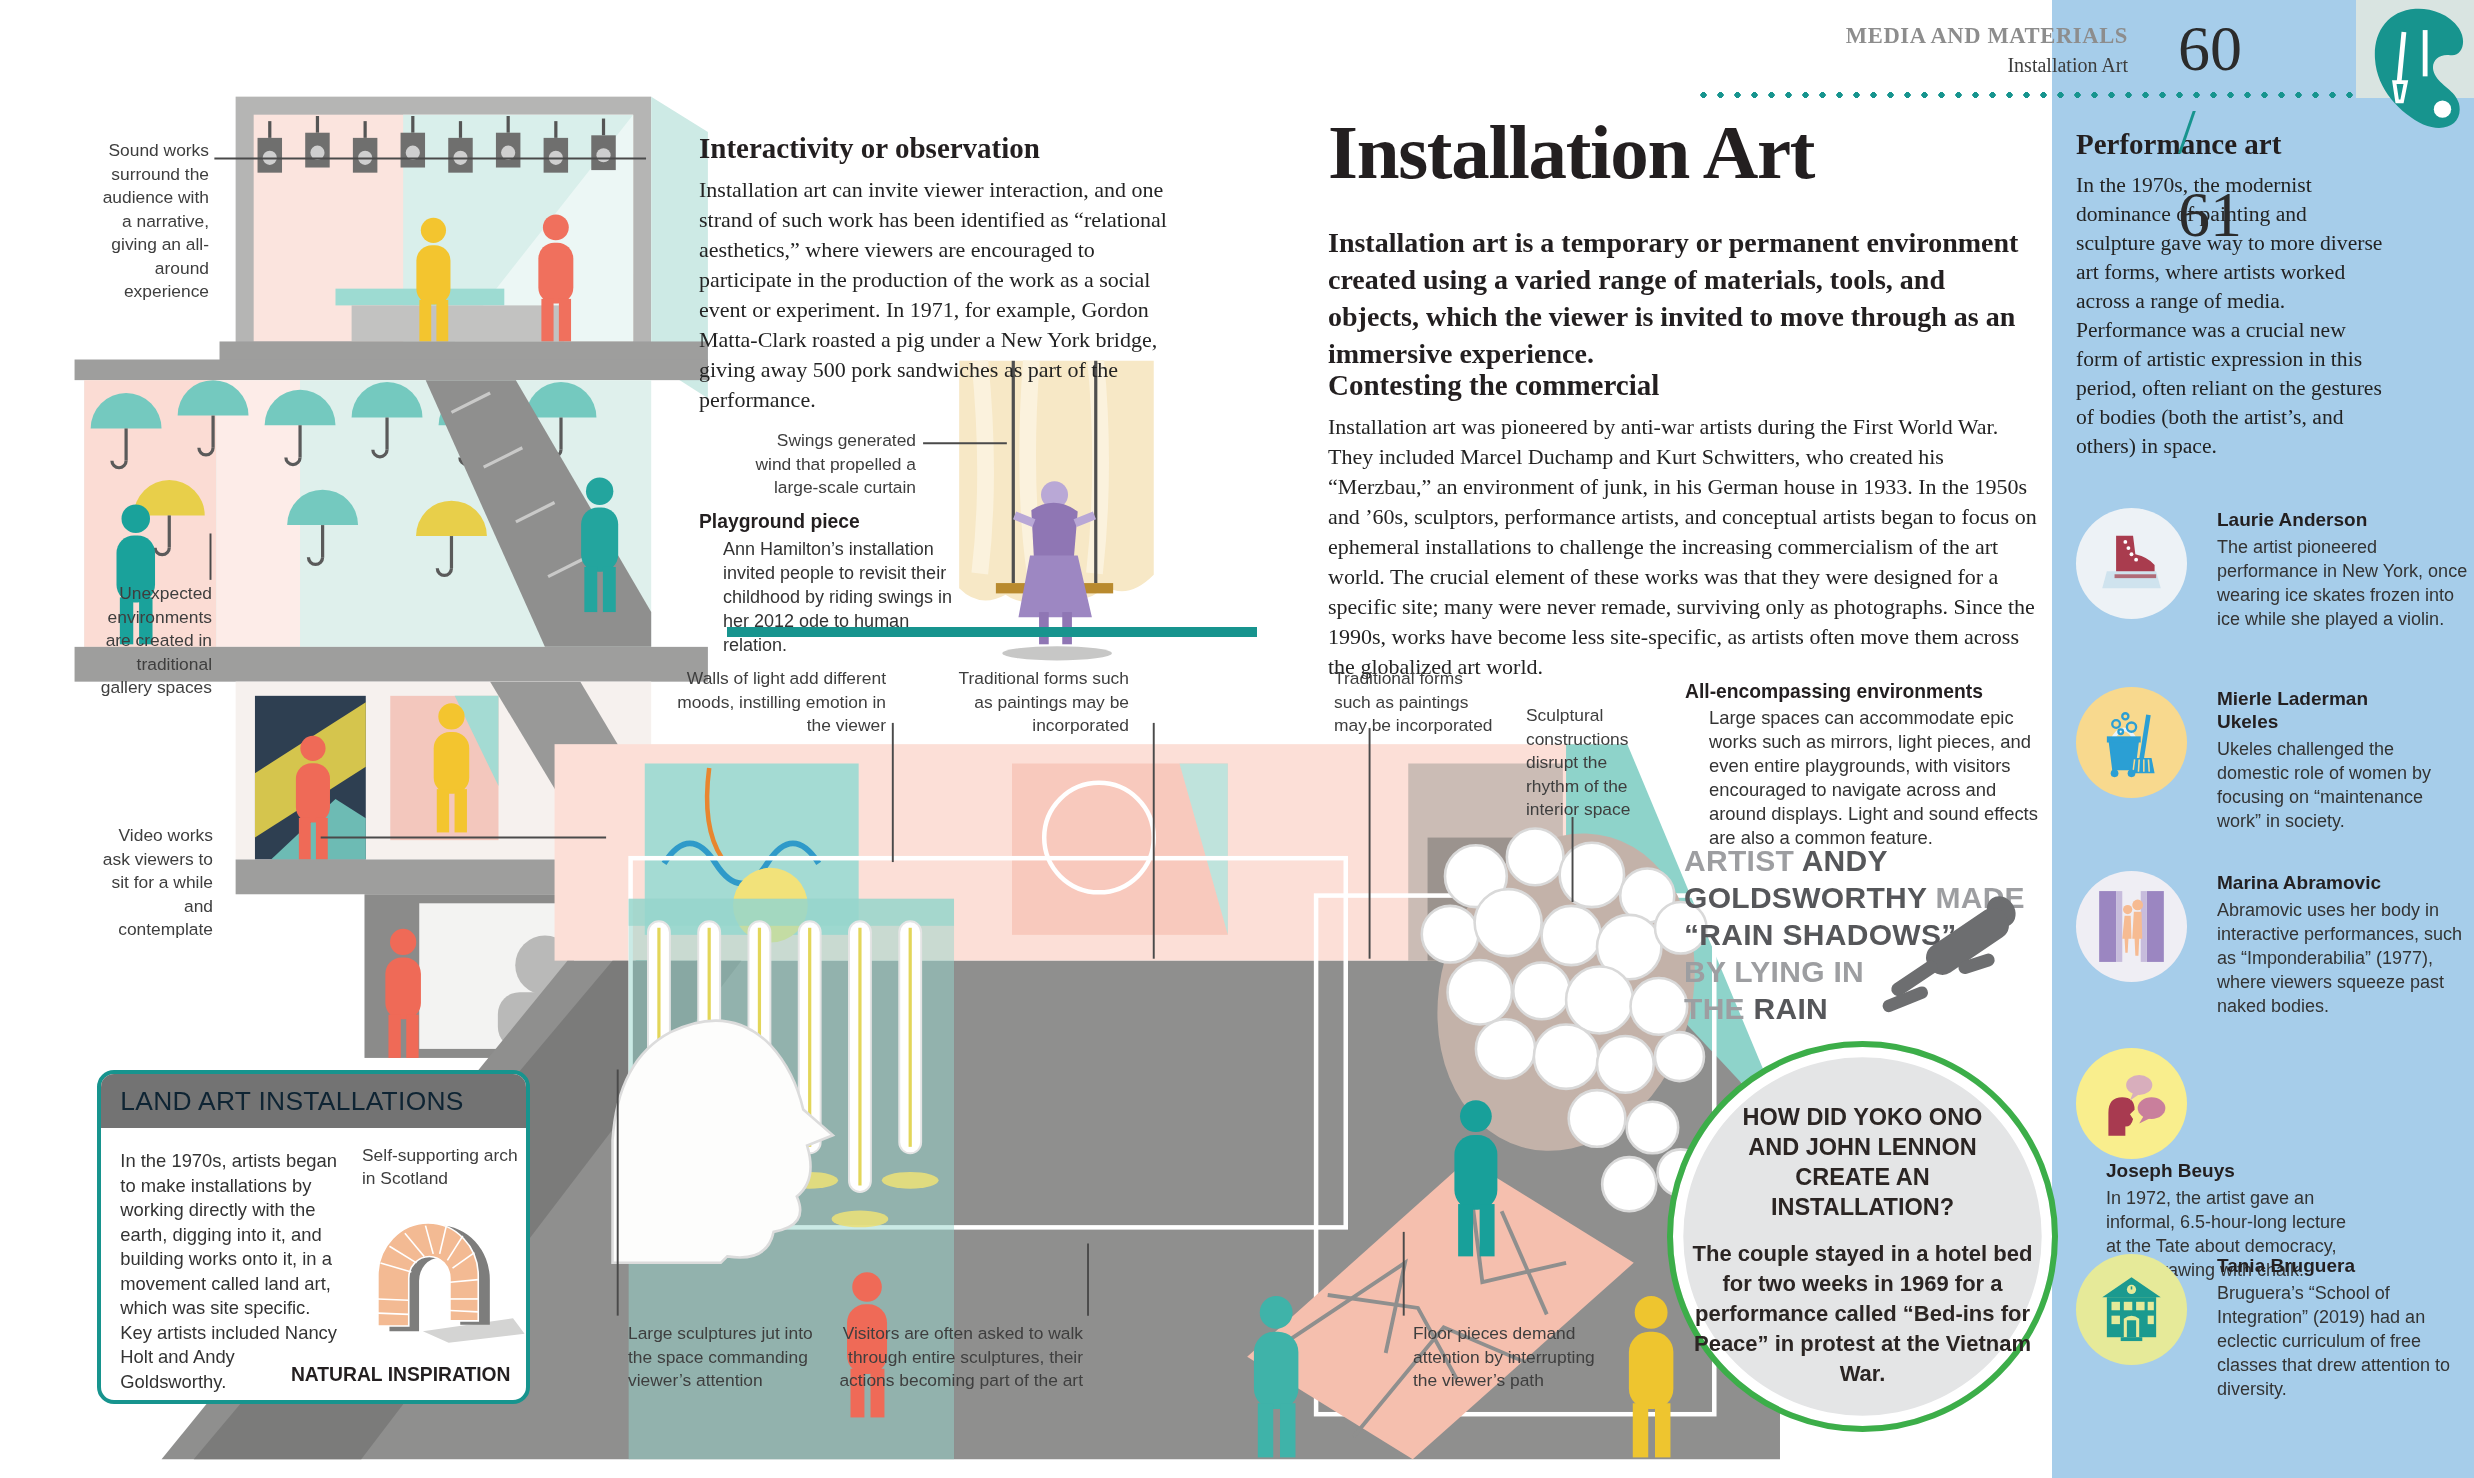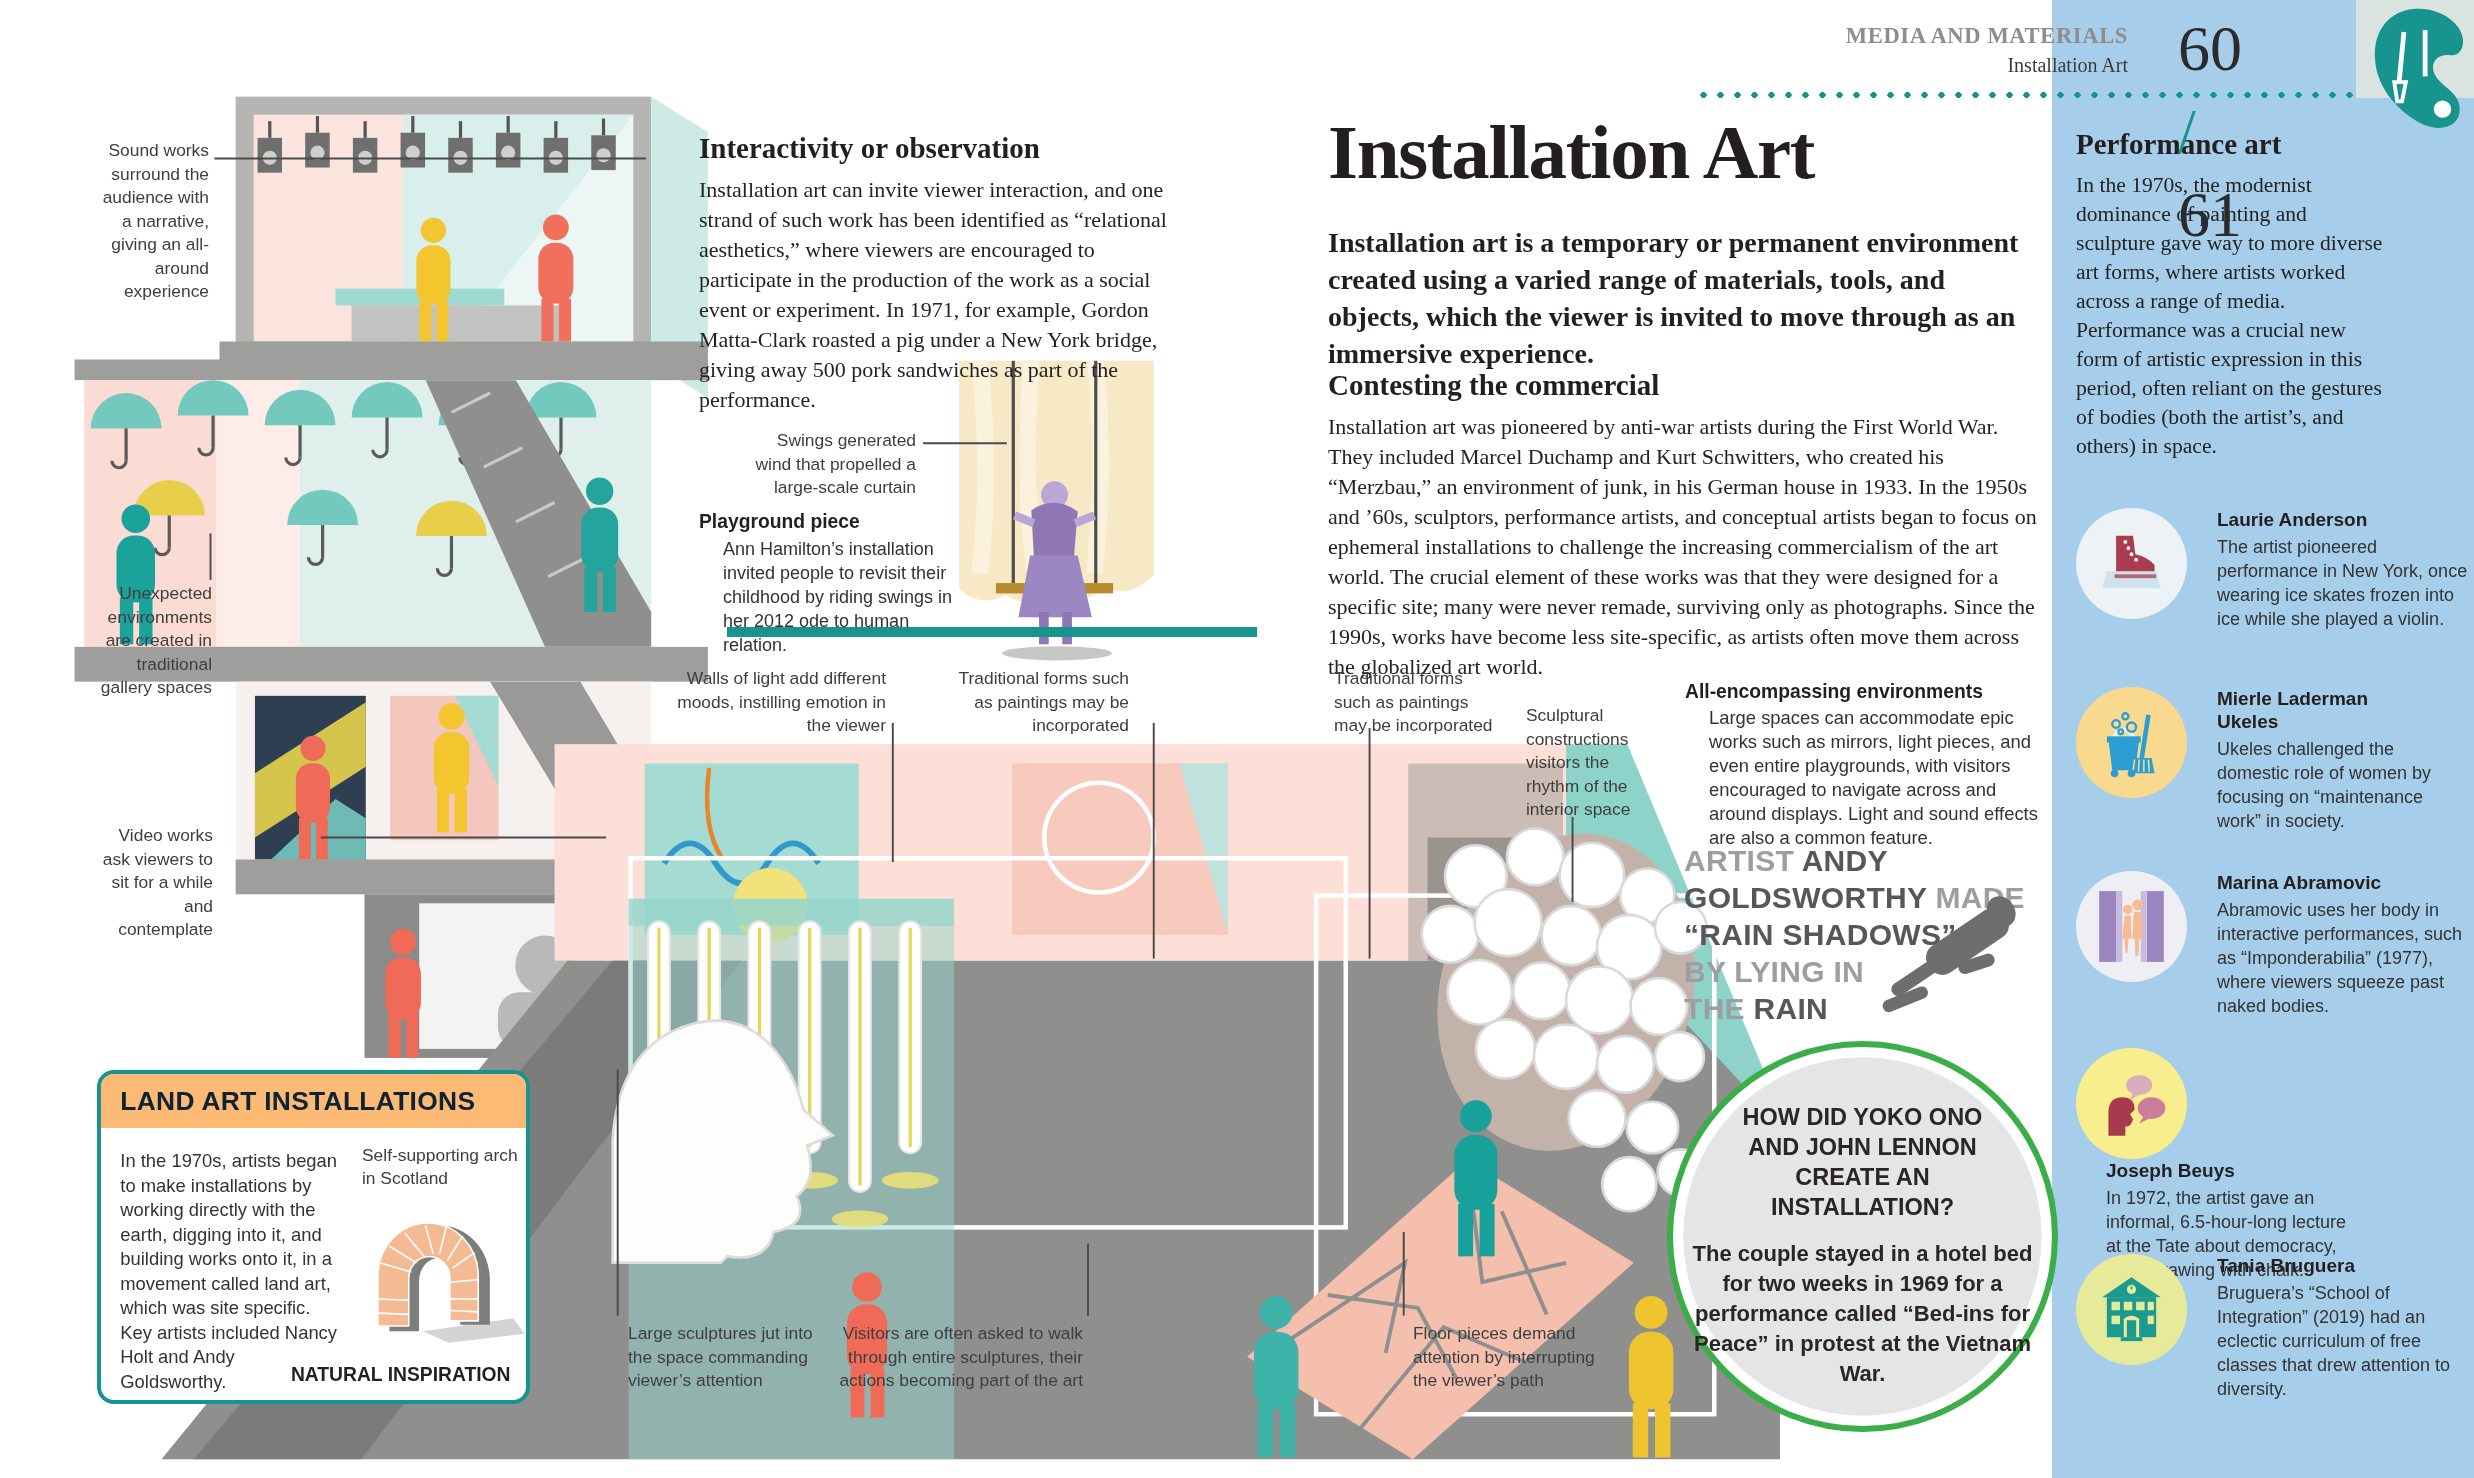--- a/index.html
+++ b/index.html
@@ -45,21 +45,21 @@
   #lying-man{position:absolute;left:1863px;top:883px;z-index:4;}
   
   #yoko{position:absolute;left:1667px;top:1041px;width:391px;height:391px;border-radius:50%;
         background:#e4e5e6;border:6.4px solid #3cae49;box-shadow:inset 0 0 0 10.3px #ffffff;
         z-index:5;box-sizing:border-box;text-align:center;}
   #yoko .q{margin:55px auto 8px;width:284px;font-weight:800;font-size:23.5px;line-height:30px;color:#2b2523;}
   #yoko .a{margin:17px auto 0;width:348px;font-weight:700;font-size:22px;line-height:30px;color:#2b2523;}
   
   #landart{position:absolute;left:97px;top:1070px;width:433px;height:334px;background:#fff;
            border:4.5px solid #17948e;border-radius:17px;z-index:3;box-sizing:border-box;overflow:hidden;}
-  #landart .bar{height:54px;background:#fdba74;color:#0e2433;font-weight:bold;font-size:26.4px;
+  #landart .bar{height:54px;background:#737373;color:#0e2433;font-weight:normal;font-size:26.4px;
                 line-height:54px;padding-left:19.3px;letter-spacing:0.3px;}
   #landart .la-body{position:absolute;left:19.3px;top:75px;width:217px;font-size:18.4px;line-height:24.5px;color:#333;}
   #landart .arch-label{position:absolute;left:261px;top:70px;width:168px;font-size:17.4px;line-height:22.6px;color:#3e3e3e;}
   #landart .arch-caption{position:absolute;right:15.5px;bottom:14px;font-weight:bold;font-size:19.3px;color:#231f20;}
   #landart svg{position:absolute;left:251px;top:122px;}
   
   #performance{left:2076px;top:128px;width:313px;}
   #performance .serif-body{font-size:21.6px;line-height:29px;}
   .artist{position:absolute;left:2076px;display:flex;z-index:3;}
   .artist .disc{width:111px;height:111px;border-radius:50%;flex:0 0 auto;display:flex;
@@ -377,21 +377,21 @@
     <div class="arch-caption">NATURAL INSPIRATION</div>
   </div>
 
   <div class="callout ra" style="left:90px;top:139px;width:119px;">Sound works surround the audience with a narrative, giving an all-around experience</div>
   <div class="callout ra" style="left:93px;top:582px;width:119px;">Unexpected environments are created in traditional gallery spaces</div>
   <div class="callout ra" style="left:97px;top:824px;width:116px;">Video works ask viewers to sit for a while and contemplate</div>
   <div class="callout ra" style="left:741px;top:429px;width:175px;">Swings generated wind that propelled a large-scale curtain</div>
   <div class="callout ra" style="left:670px;top:667px;width:216px;">Walls of light add different moods, instilling emotion in the viewer</div>
   <div class="callout ra" style="left:947px;top:667px;width:182px;">Traditional forms such as paintings may be incorporated</div>
   <div class="callout" style="left:1334px;top:667px;width:160px;">Traditional forms such as paintings may be incorporated</div>
-  <div class="callout" style="left:1526px;top:704px;width:115px;">Sculptural constructions visitors the rhythm of the interior space</div>
+  <div class="callout" style="left:1526px;top:704px;width:115px;">Sculptural constructions disrupt the rhythm of the interior space</div>
   <div class="callout" style="left:628px;top:1322px;width:197px;">Large sculptures jut into the space commanding viewer’s attention</div>
   <div class="callout ra" style="left:830px;top:1322px;width:253px;">Visitors are often asked to walk through entire sculptures, their actions becoming part of the art</div>
   <div class="callout" style="left:1413px;top:1322px;width:198px;">Floor pieces demand attention by interrupting the viewer’s path</div>
 
   <div class="txt" id="performance">
     <h3 class="serif-h">Performance art</h3>
     <div class="serif-body">In the 1970s, the modernist dominance of painting and sculpture gave way to more diverse art forms, where artists worked across a range of media. Performance was a crucial new form of artistic expression in this period, often reliant on the gestures of bodies (both the artist’s, and others) in space.</div>
   </div>
 
   <div class="artist" style="top:687px;">

